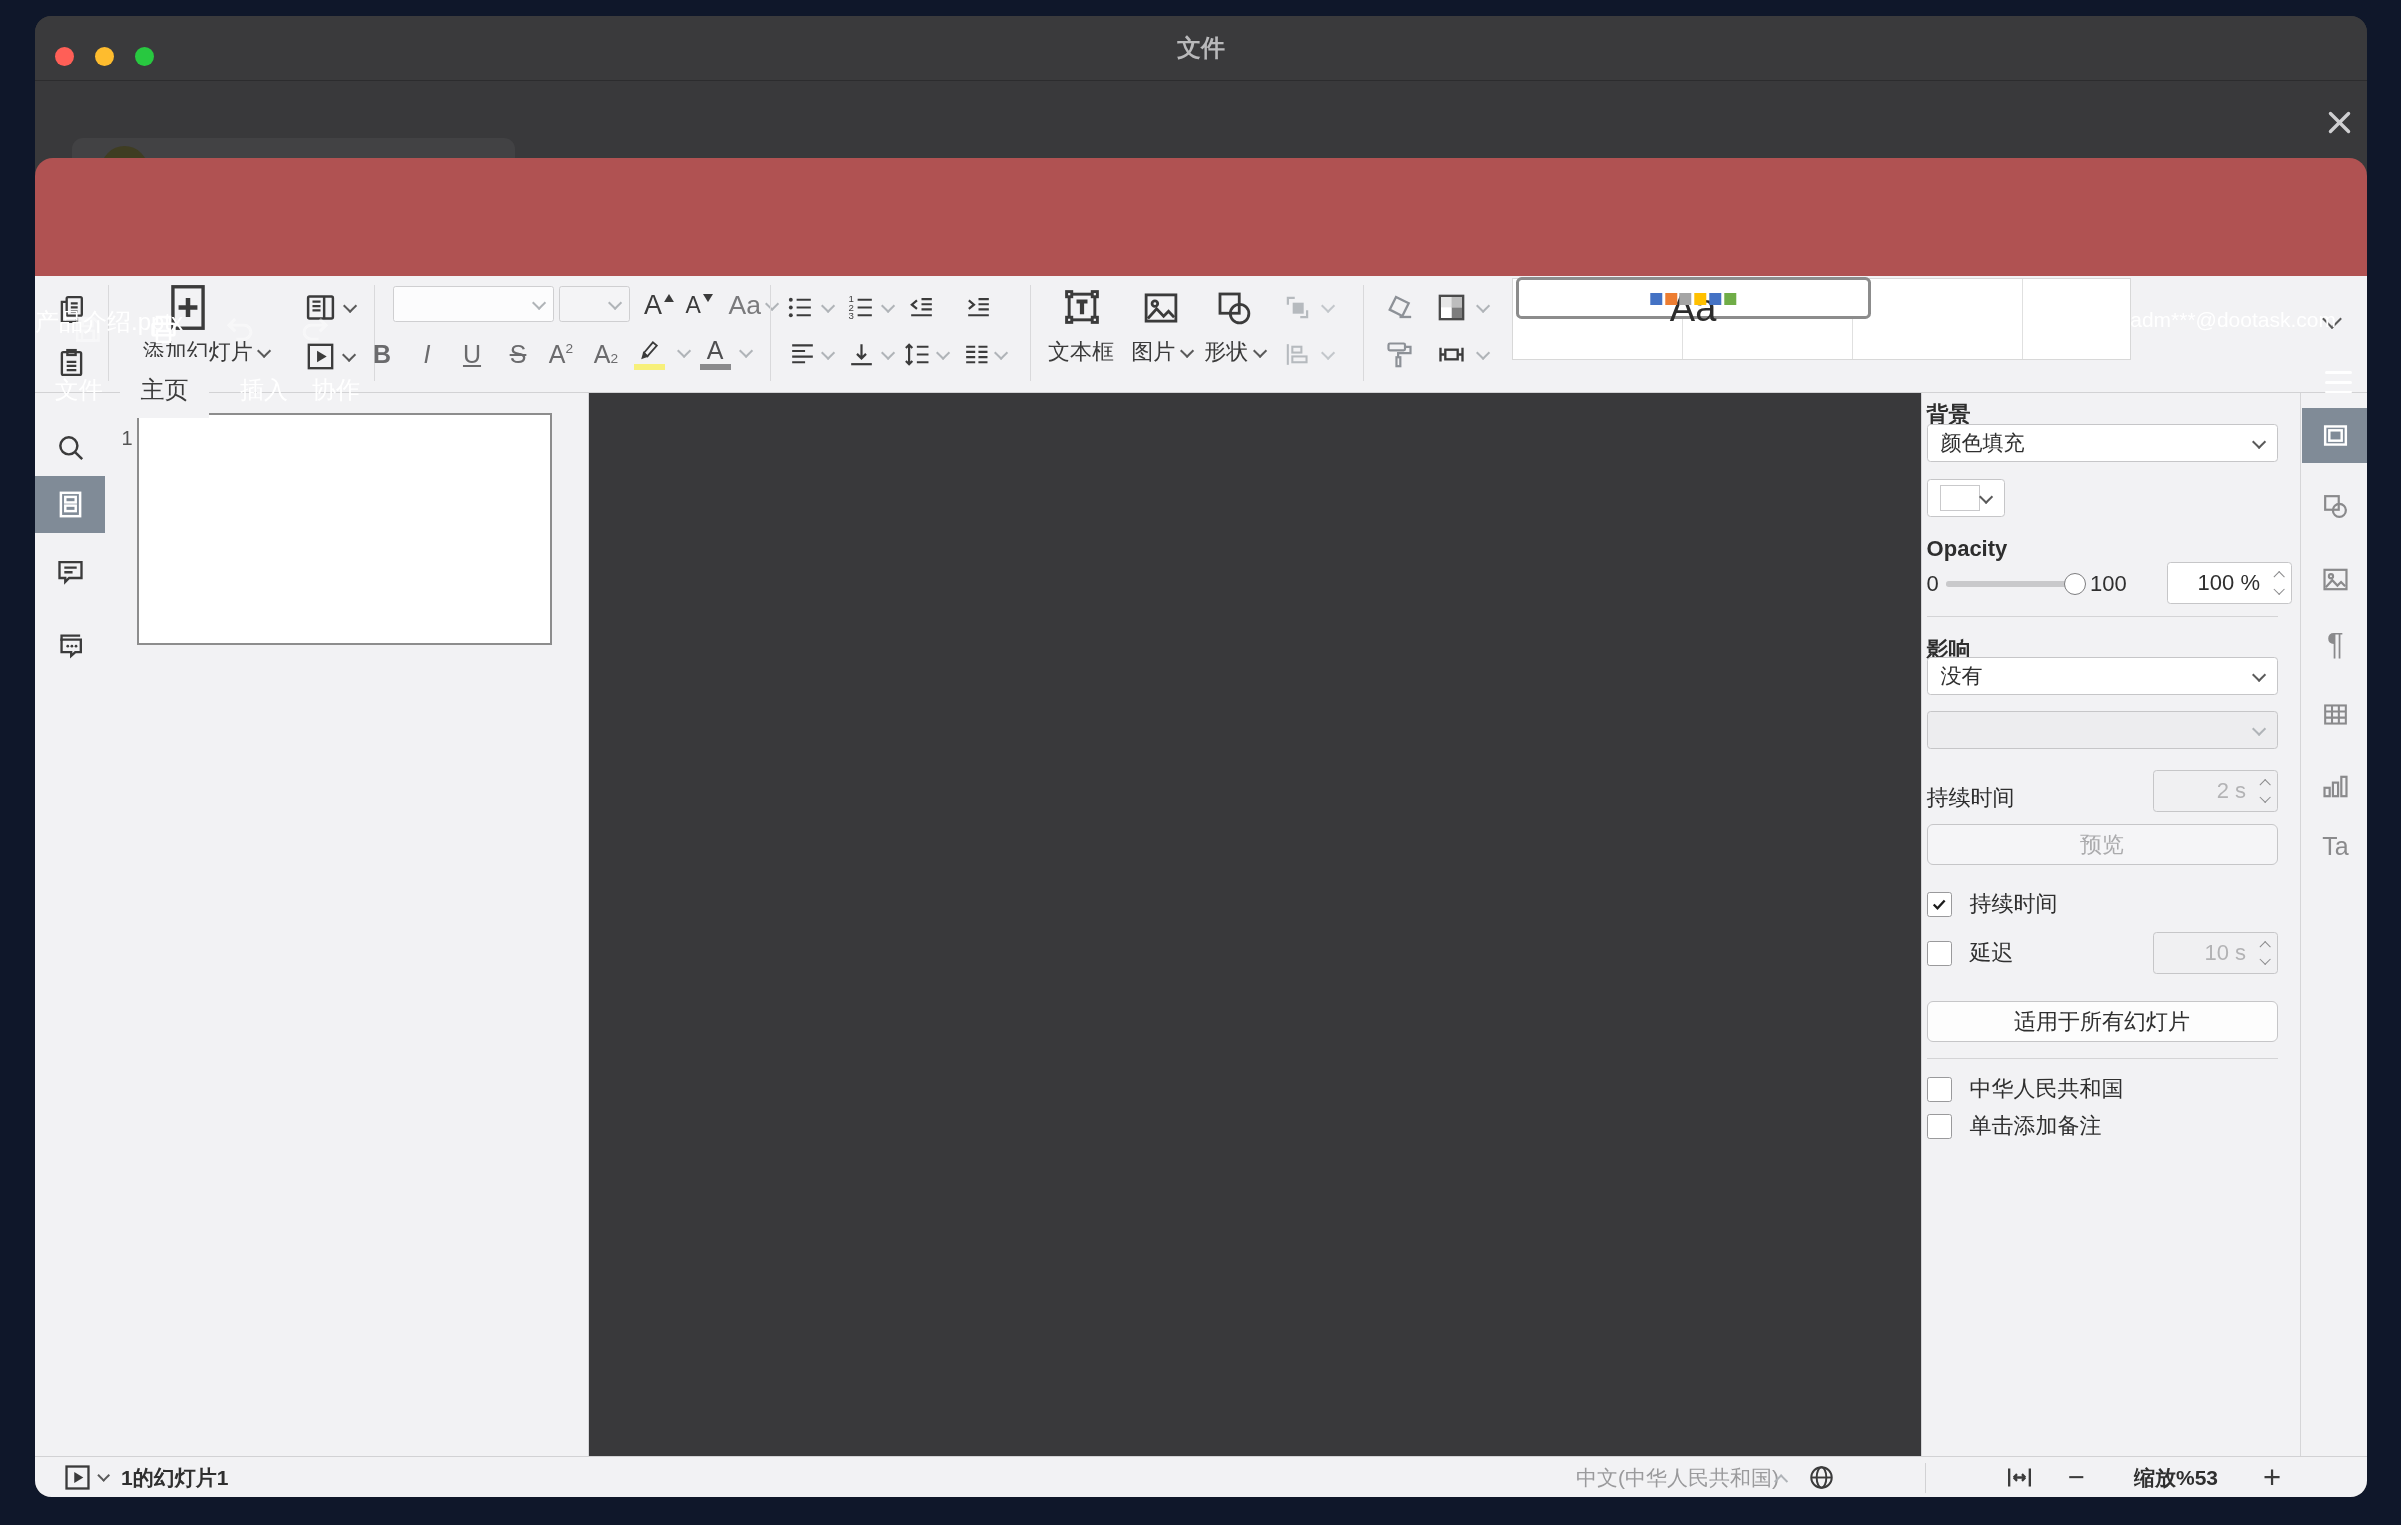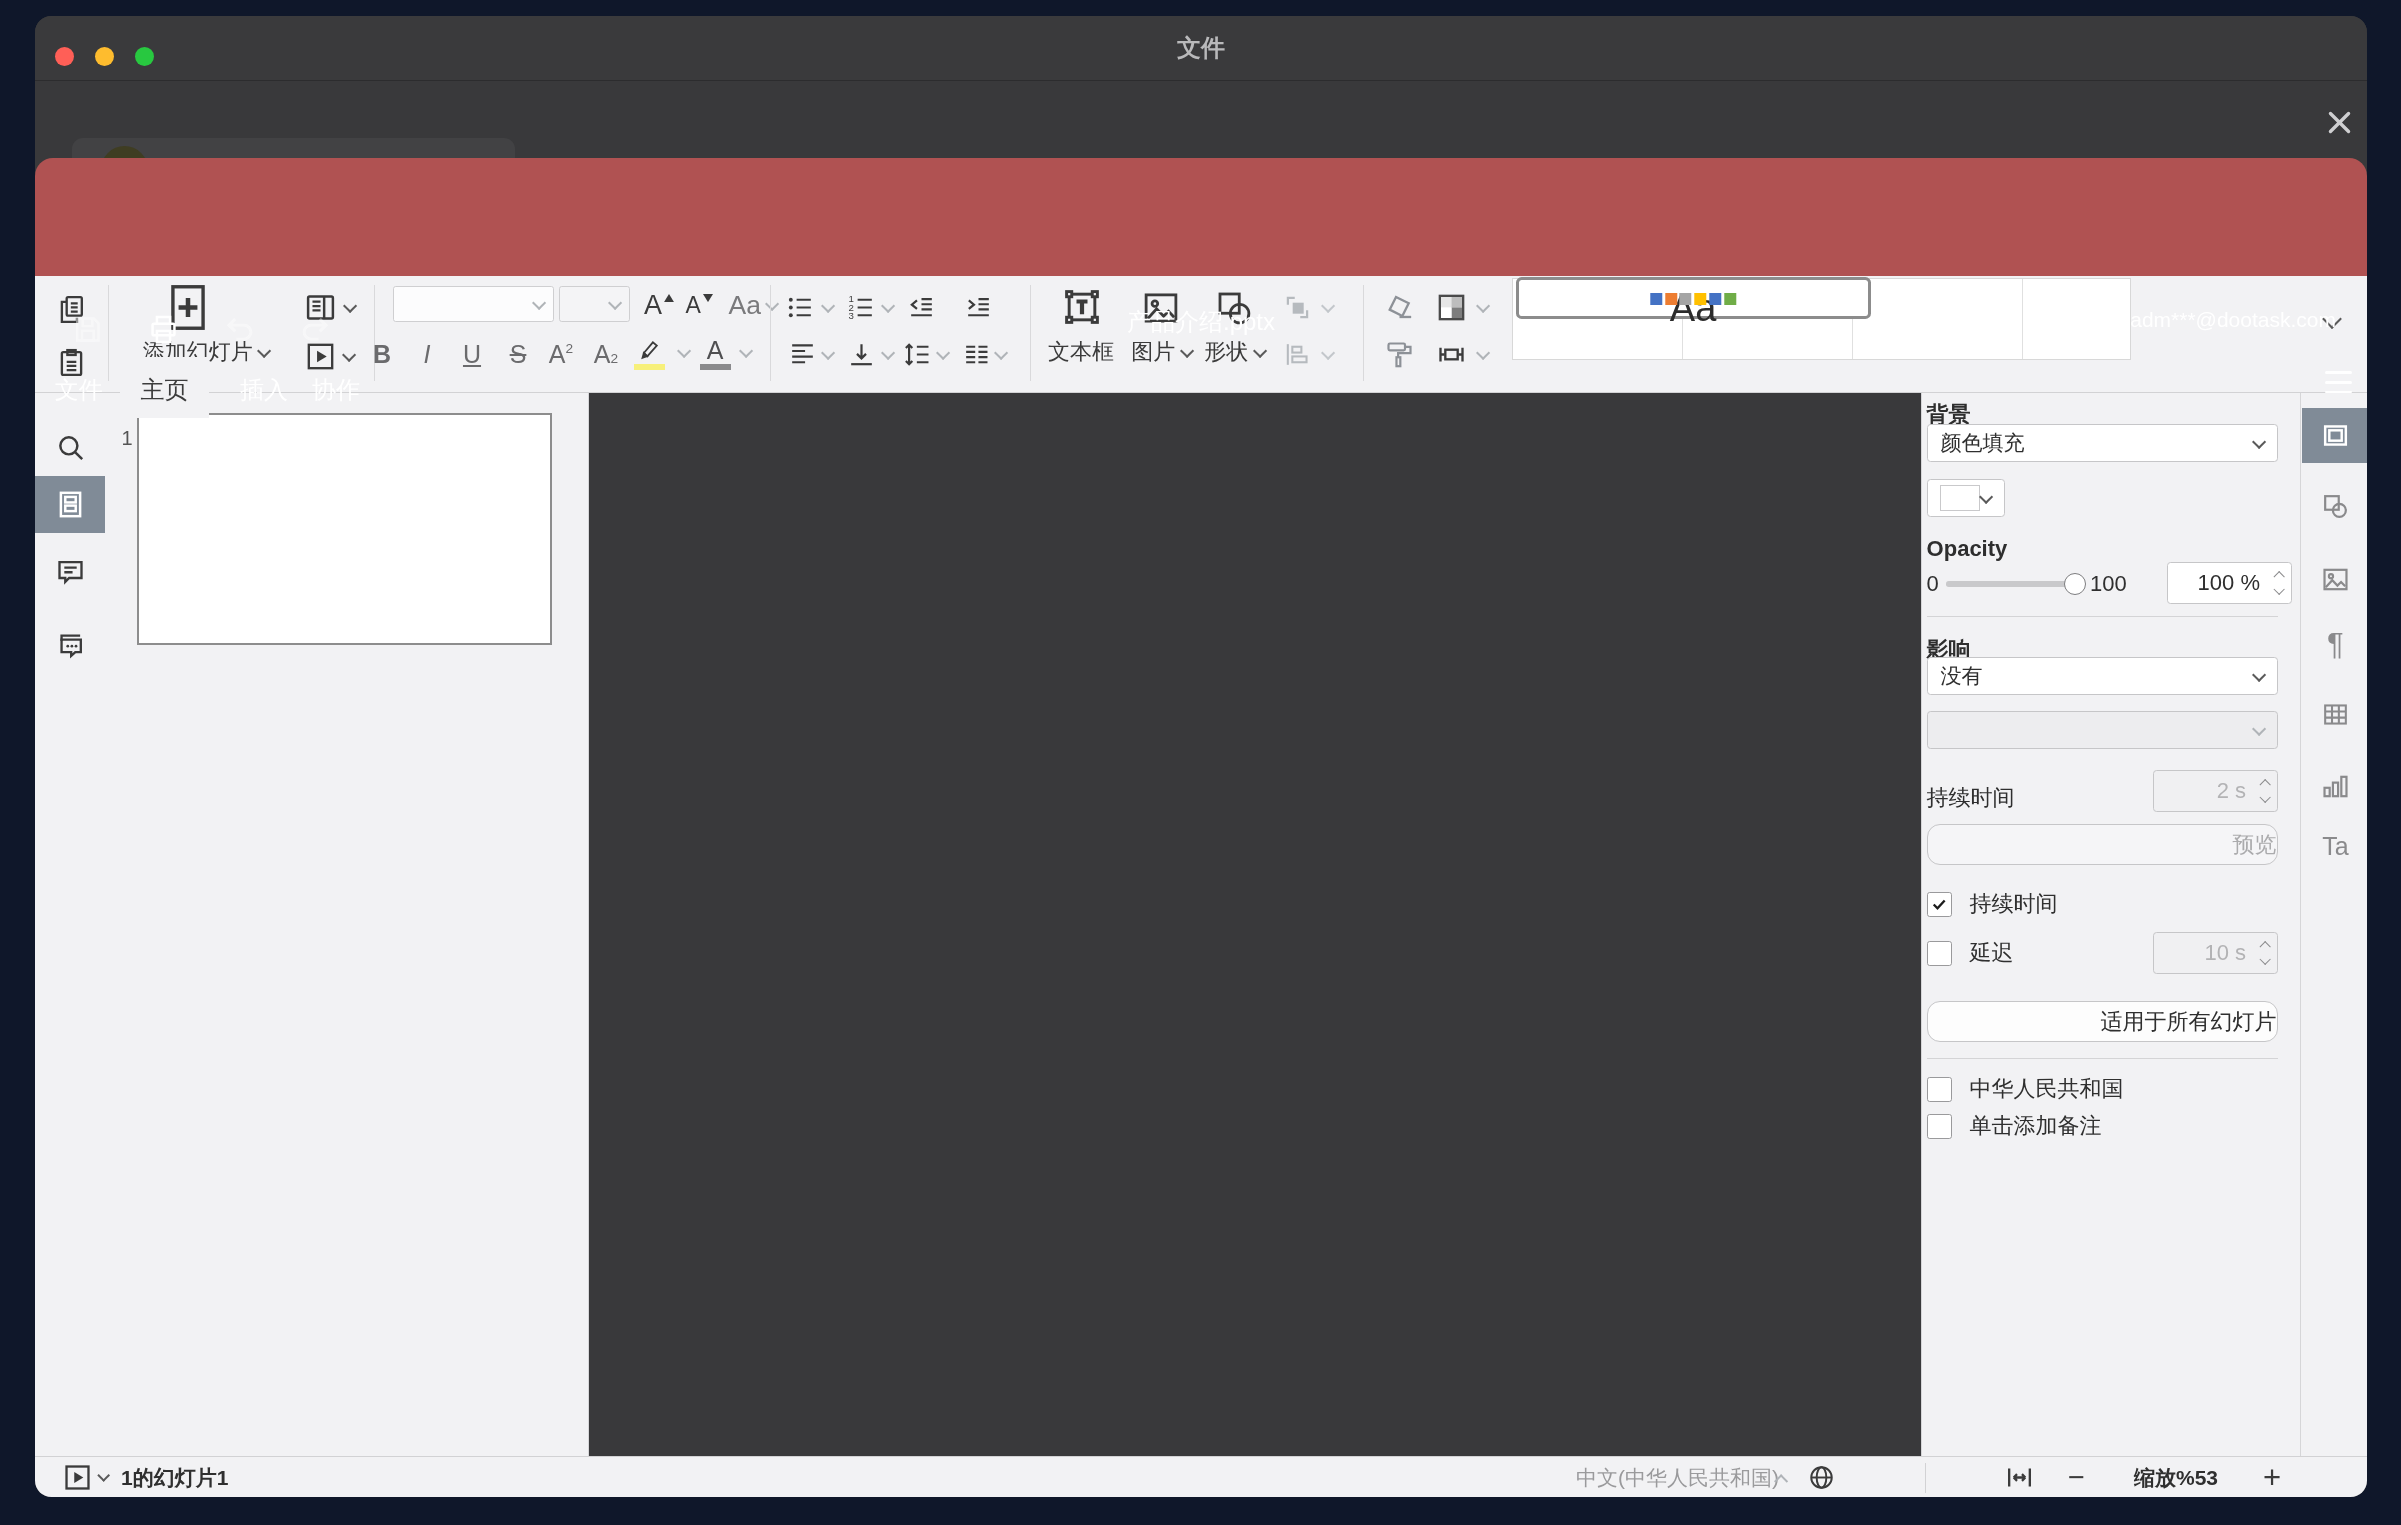--- a/index.html
+++ b/index.html
@@ -14,21 +14,21 @@
   .win-title{position:absolute;left:0;top:0;width:100%;height:64px;display:flex;align-items:center;justify-content:center;
              color:#b9b9bb;font-size:24px;font-weight:bold;}
   
   .darkpanel{position:absolute;left:37px;top:122px;width:443px;height:24px;background:#424244;border-radius:11px 11px 0 0;}
   .avatar{position:absolute;left:66px;top:130px;width:47px;height:47px;border-radius:50%;background:#3f3d22;}
   .close-x{position:absolute;left:2286px;top:88px;width:36px;height:36px;display:flex;align-items:center;justify-content:center;color:#cfcfd1;cursor:pointer;}
   
   .redbar{position:absolute;left:0;top:142px;width:2332px;height:118px;background:#b05252;border-radius:18px 18px 0 0;z-index:3;}
   .hicon{position:absolute;top:151px;width:44px;height:40px;display:flex;align-items:center;justify-content:center;color:#ffffff;}
   .hicon.half{opacity:.45;}
-  .doc-title{position:absolute;left:0;top:148px;width:2332px;text-align:center;color:#fff;font-size:24px;}
+  .doc-title{position:absolute;left:0;top:148px;width:2332px;color:#fff;font-size:24px;}
   .user-email{position:absolute;right:31px;top:150px;color:#ffffff;font-size:21px;}
   .tab{position:absolute;top:199px;height:61px;display:flex;align-items:flex-start;justify-content:center;padding-top:16.4px;
        color:#fff;font-size:24px;box-sizing:border-box;cursor:pointer;}
   .tab.active{background:#f2f2f4;color:#3c3c3c;border-radius:1.8px 1.8px 0 0;}
   .burger{position:absolute;right:14.6px;top:213px;width:27px;height:22px;display:flex;flex-direction:column;justify-content:space-between;}
   .burger i{display:block;height:2.7px;background:#fff;border-radius:1.8px;}
   
   .toolbar{position:absolute;left:0;top:260px;width:2332px;height:116px;background:#f2f2f4;border-bottom:0.9px solid #d2d2d4;z-index:2;}
   .vsep{position:absolute;top:9px;width:0.9px;height:96px;background:#d9d9db;}
   .tbtn{position:absolute;display:flex;align-items:center;justify-content:center;color:#3b3b3b;}
@@ -76,22 +76,22 @@
            display:flex;align-items:center;justify-content:flex-end;padding-right:31px;font-size:22px;color:#2f2f2f;}
   .spinbox.disabled{background:#f0f0f2;color:#b3b3b5;}
   .spn{position:absolute;right:8.2px;top:50%;transform:translateY(-50%);display:flex;flex-direction:column;gap:4.6px;}
   .spn i{width:7.3px;height:7.3px;border-right:1.8px solid #8a8a8c;border-bottom:1.8px solid #8a8a8c;display:block;}
   .spn .up{transform:rotate(-135deg);}
   .spn .dn{transform:rotate(45deg);}
   .hr{position:absolute;left:4.6px;width:351px;height:0.9px;background:#d4d4d6;}
   .ckrow{position:absolute;left:4.6px;display:flex;align-items:center;gap:18px;font-size:22px;color:#2f2f2f;}
   .ckbox{width:25px;height:25px;background:#fff;border:0.9px solid #9a9a9c;border-radius:2.7px;box-sizing:border-box;
          display:flex;align-items:center;justify-content:center;color:#1c1c1c;flex:none;}
-  .btn{position:absolute;left:4.6px;width:351px;height:41px;background:#fdfdfd;border:0.9px solid #c6c6c8;border-radius:13px;
-       display:flex;align-items:center;justify-content:flex-end;font-size:22px;color:#2f2f2f;box-sizing:border-box;cursor:pointer;}
+  .btn{position:absolute;left:4.6px;width:351px;height:41px;background:#fdfdfd;border:0.9px solid #c6c6c8;border-radius:6px;
+       display:flex;align-items:center;justify-content:center;font-size:22px;color:#2f2f2f;box-sizing:border-box;cursor:pointer;}
   .btn.disabled{color:#ababad;background:#f5f5f7;}
   
   .rrail{position:absolute;left:2265px;top:376px;width:68px;height:1064px;background:#f2f2f4;border-left:0.9px solid #d6d6d8;box-sizing:border-box;}
   .rrbtn{position:absolute;left:0.9px;width:67px;height:55px;display:flex;align-items:center;justify-content:center;color:#8a8a8c;cursor:pointer;}
   .rrbtn.active{background:#808b97;color:#fff;}
   .glyph{font-size:27px;}
   
   .statusbar{position:absolute;left:0;top:1440px;width:2332px;height:41px;background:#f2f2f4;border-top:0.9px solid #d2d2d4;}
   .sb-item{position:absolute;top:0;height:41px;display:flex;align-items:center;color:#3b3b3b;}
   .sb-badge{border-radius:3.6px;background:#8d97a2;color:#fff;justify-content:center;margin-top:39px;}

